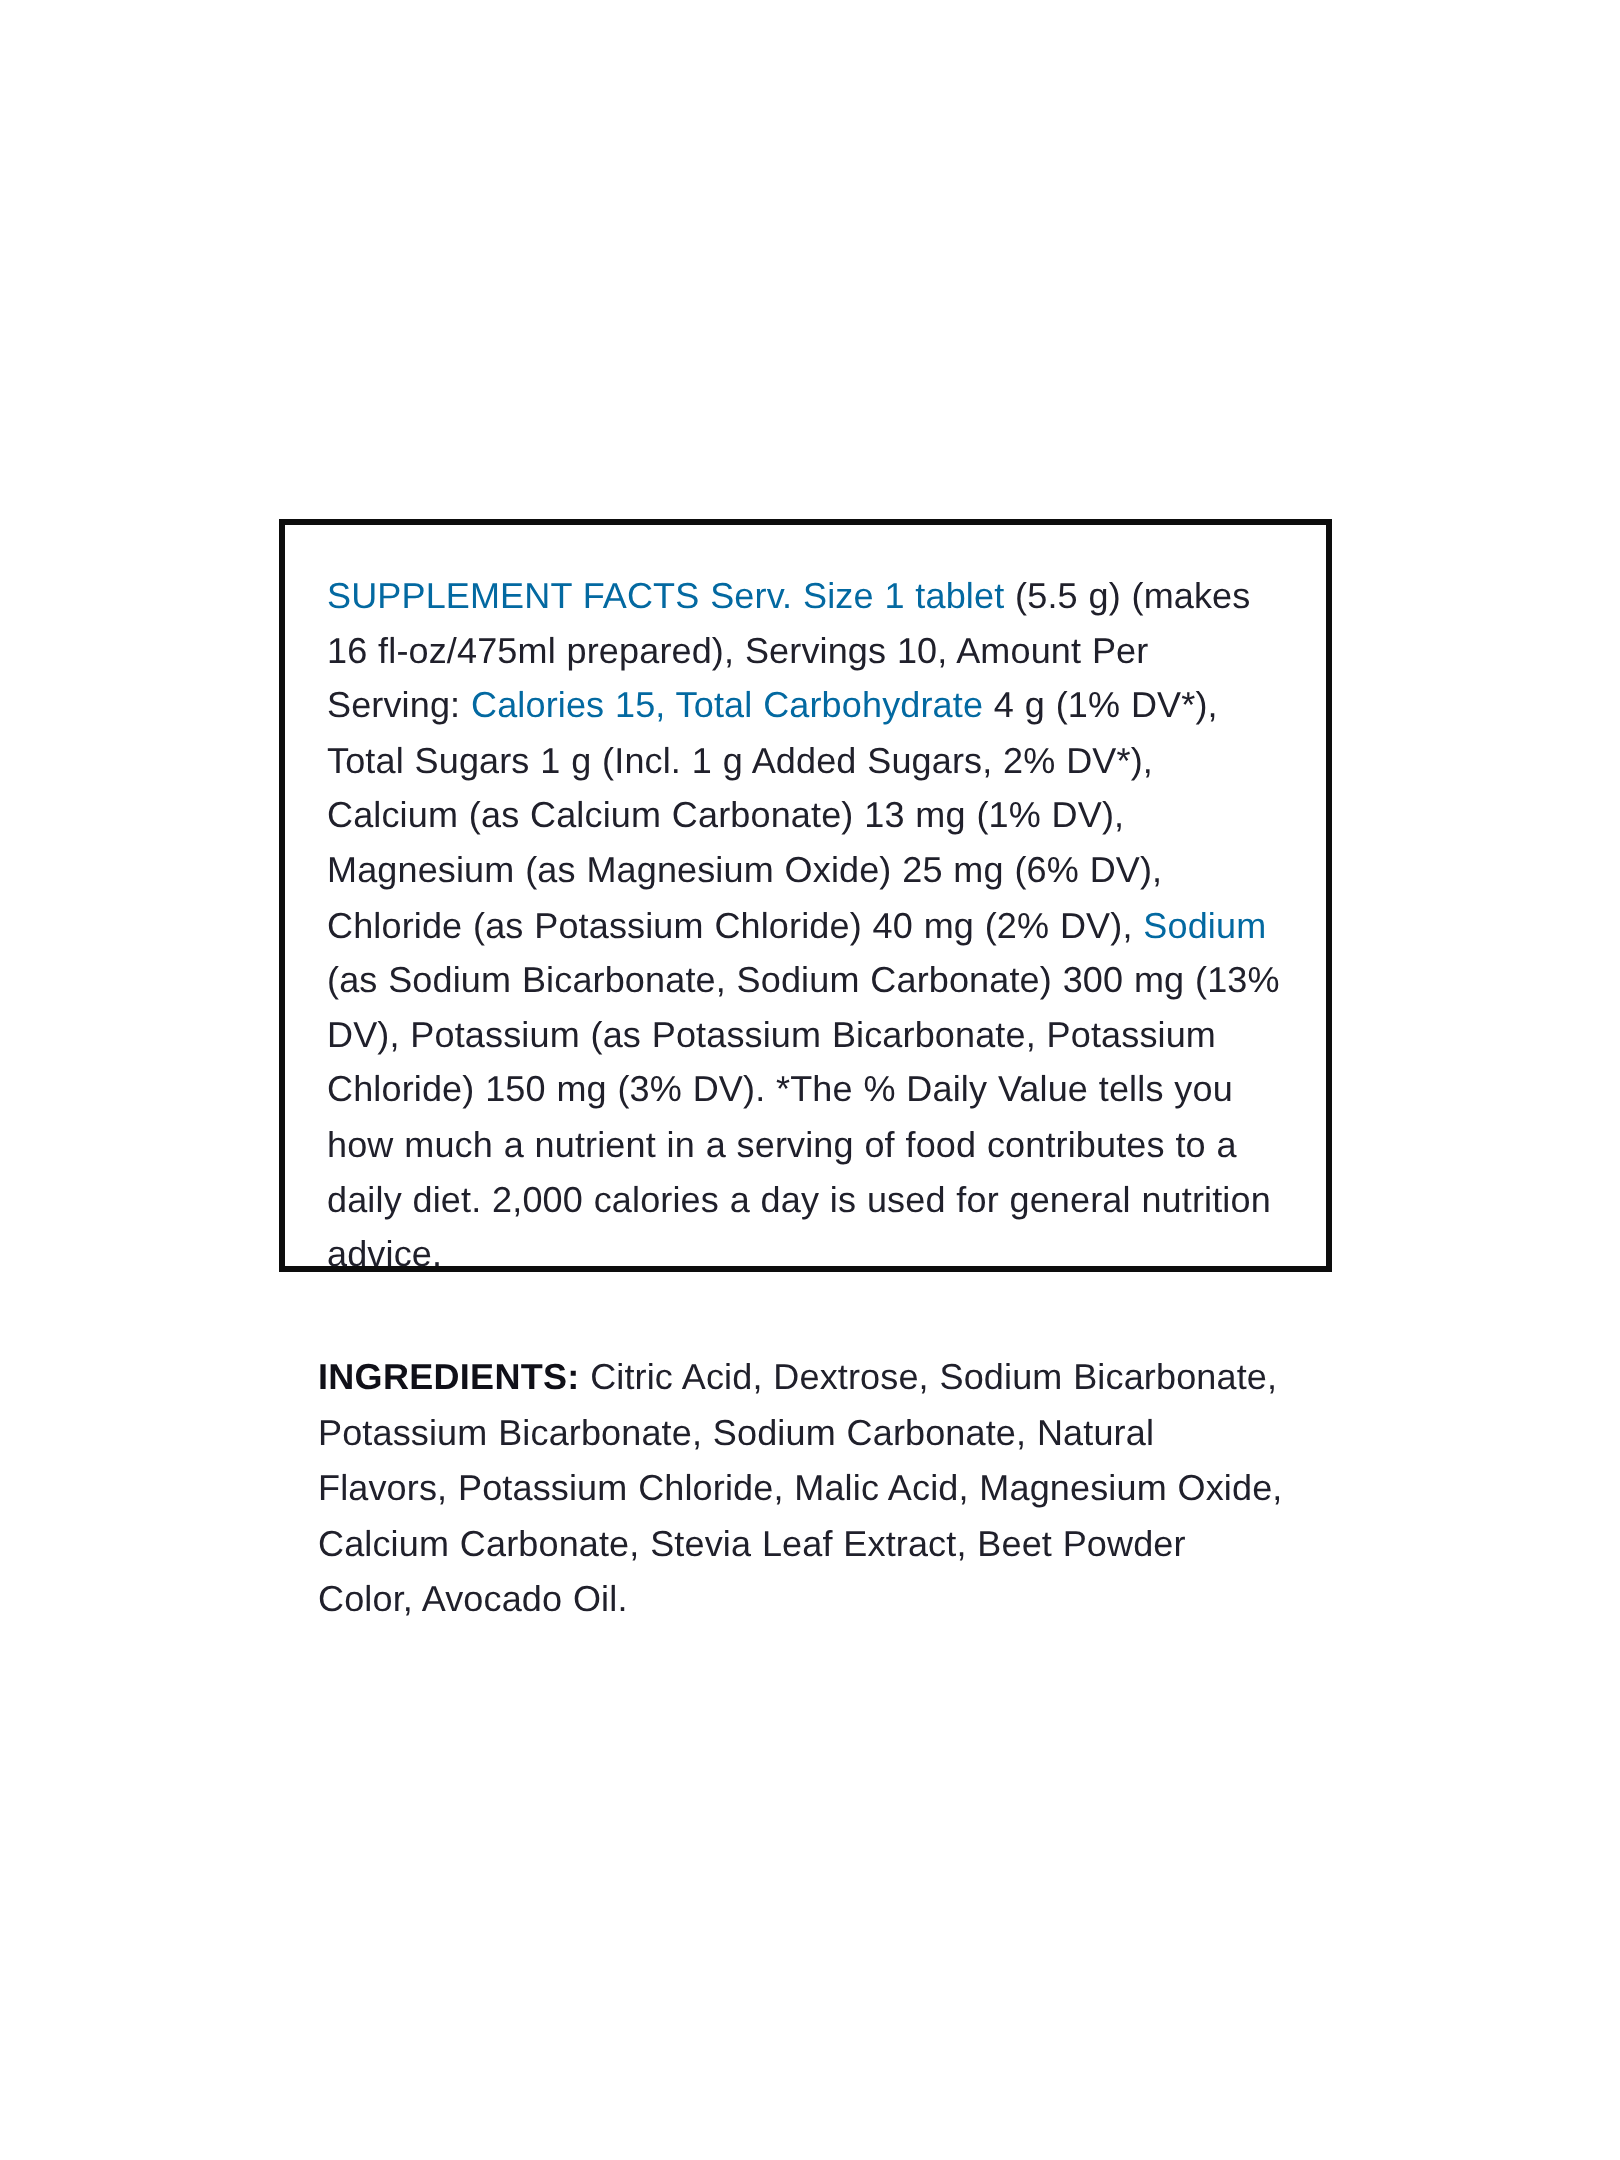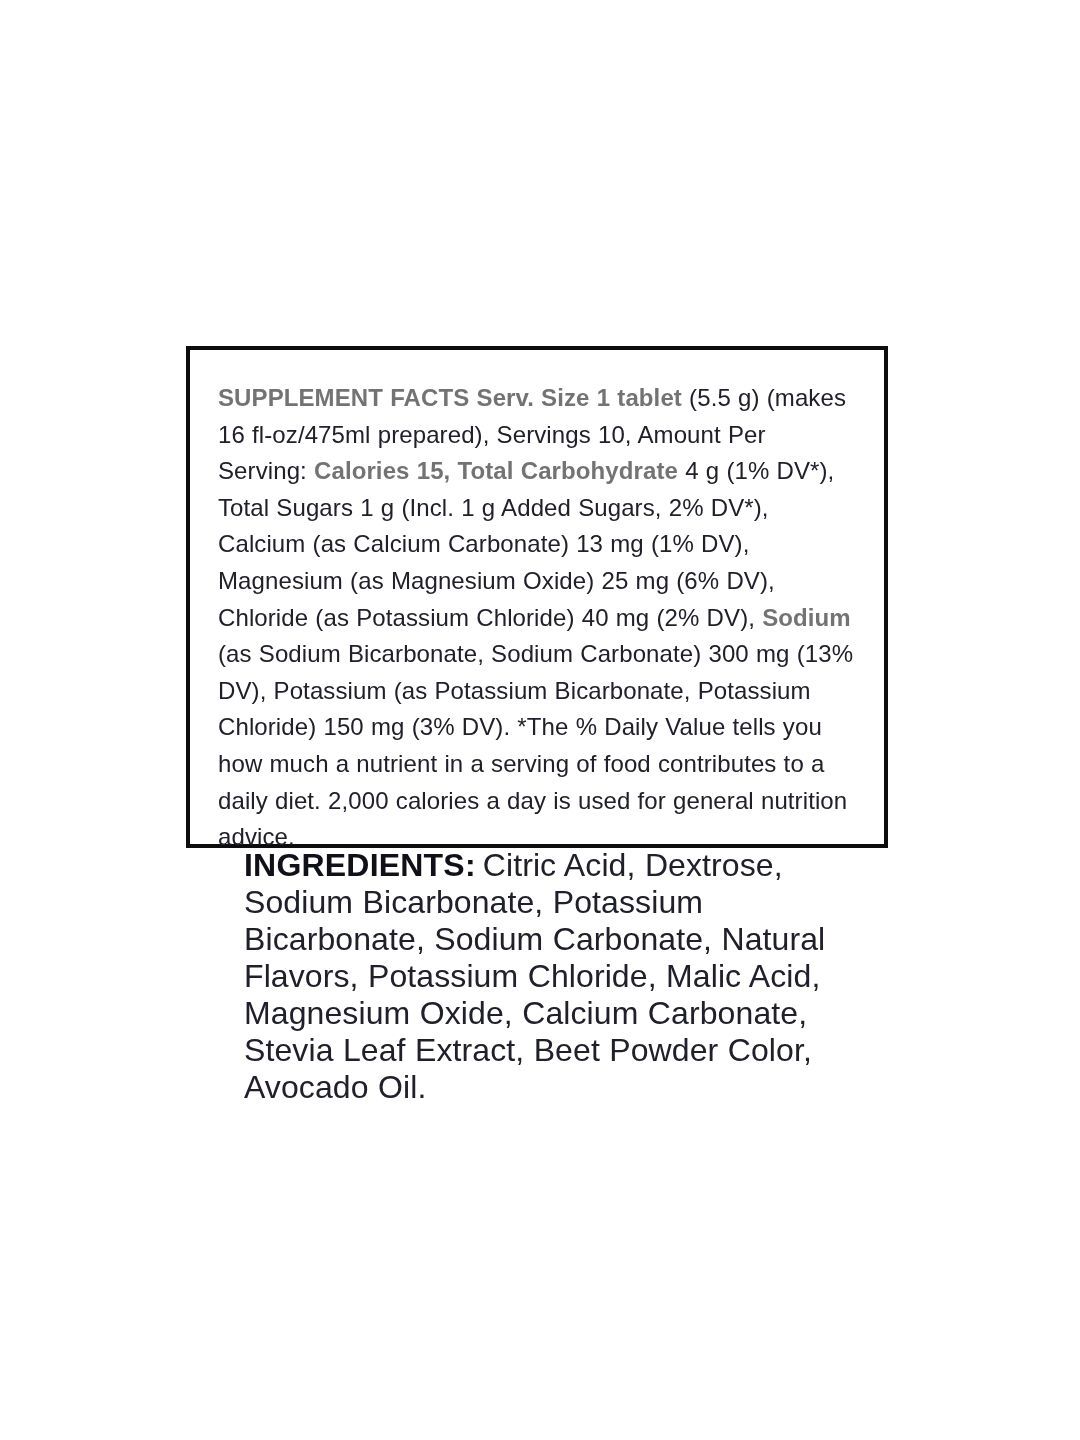--- a/index.html
+++ b/index.html
@@ -43,36 +43,35 @@
     width: 642px;
     font-size: 24px;
     line-height: 36.6px;
     color: #20202b;
     letter-spacing: 0.1px;
     text-align: left;
     word-spacing: 0.4px;
   }
 
   .facts-body b {
-    font-weight: 700;
-    color: #737373;
+    font-weight: 400;
+    color: #0369a1;
   }
 
   
   .ingredients-block {
     position: absolute;
     left: 212px;
-    top: 847px;
+    top: 900px;
     width: 648px;
-    font-size: 32px;
+    font-size: 24px;
     line-height: 37px;
     color: #20202b;
     letter-spacing: 0.1px;
     word-spacing: 0.4px;
-    margin-left: 32px;
   }
 
   .ingredients-block .ing-heading {
     font-weight: 700;
     color: #101018;
     letter-spacing: 0.2px;
   }
 
   .ing-gap {
     display: inline-block;

